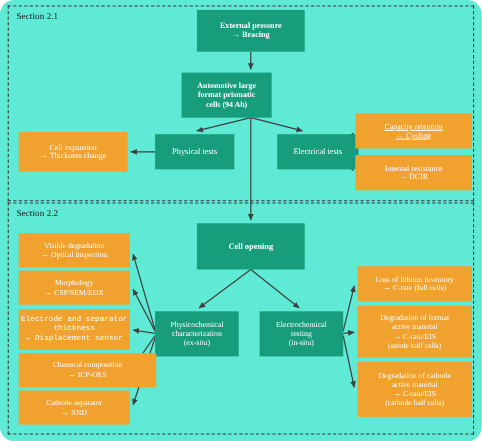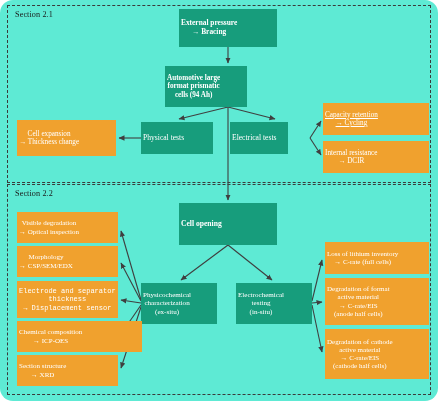--- a/index.html
+++ b/index.html
@@ -23,36 +23,36 @@
     font-size:8.2px;color:#1a1a1a;
     letter-spacing:.1px;
     white-space:nowrap;
   }
   #section-21-label{left:15px;top:10px;}
   #section-22-label{left:15px;top:189px;}
 
   .box{
     position:absolute;
     box-sizing:border-box;
-    display:flex;align-items:center;
+    display:flex;align-items:center;justify-content:center;
     text-align:center;
     color:#ffffff;
     line-height:1.18;
     padding:1px 2px;
     font-family:"Liberation Serif", serif;
   }
   .green{background:#179D7C;}
   .orange{background:#F0A12E;}
   .bold{font-weight:bold;}
 
   
   #box-external-pressure{left:179px;top:9px;width:98px;height:38px;font-size:7.4px;}
   #box-prismatic-cells{left:165px;top:66px;width:82px;height:41px;font-size:7.2px;}
   #box-physical-tests{left:141px;top:122px;width:72px;height:32px;font-size:7.6px;}
-  #box-electrical-tests{left:230px;top:122px;width:58px;height:32px;font-size:7.6px;}
+  #box-electrical-tests{left:252px;top:122px;width:74px;height:32px;font-size:7.6px;}
   #box-cell-expansion{left:17px;top:120px;width:99px;height:36px;font-size:7.2px;}
   #box-capacity-retention{left:323px;top:103px;width:106px;height:32px;font-size:7.2px;text-decoration:underline;}
   #box-internal-resistance{left:323px;top:141px;width:106px;height:32px;font-size:7.2px;}
 
   
   #box-cell-opening{left:179px;top:203px;width:98px;height:42px;font-size:7.6px;}
   #box-physchem{left:141px;top:283px;width:76px;height:41px;font-size:7.1px;}
   #box-echem{left:236px;top:283px;width:76px;height:41px;font-size:7.1px;}
 
   #box-visible-degradation{left:17px;top:212px;width:101px;height:31px;font-size:7.0px;}
@@ -204,21 +204,21 @@
 
   <div class="box orange" id="box-chemical-composition">
     <div>
       <div>Chemical composition</div>
       <div>→ ICP-OES</div>
     </div>
   </div>
 
   <div class="box orange" id="box-cathode-structure">
     <div>
-      <div>Section structure</div>
+      <div>Cathode separator</div>
       <div>→ XRD</div>
     </div>
   </div>
 
   <div class="box orange" id="box-lithium-inventory">
     <div>
       <div>Loss of lithium inventory</div>
       <div>→ C-rate (full cells)</div>
     </div>
   </div>

